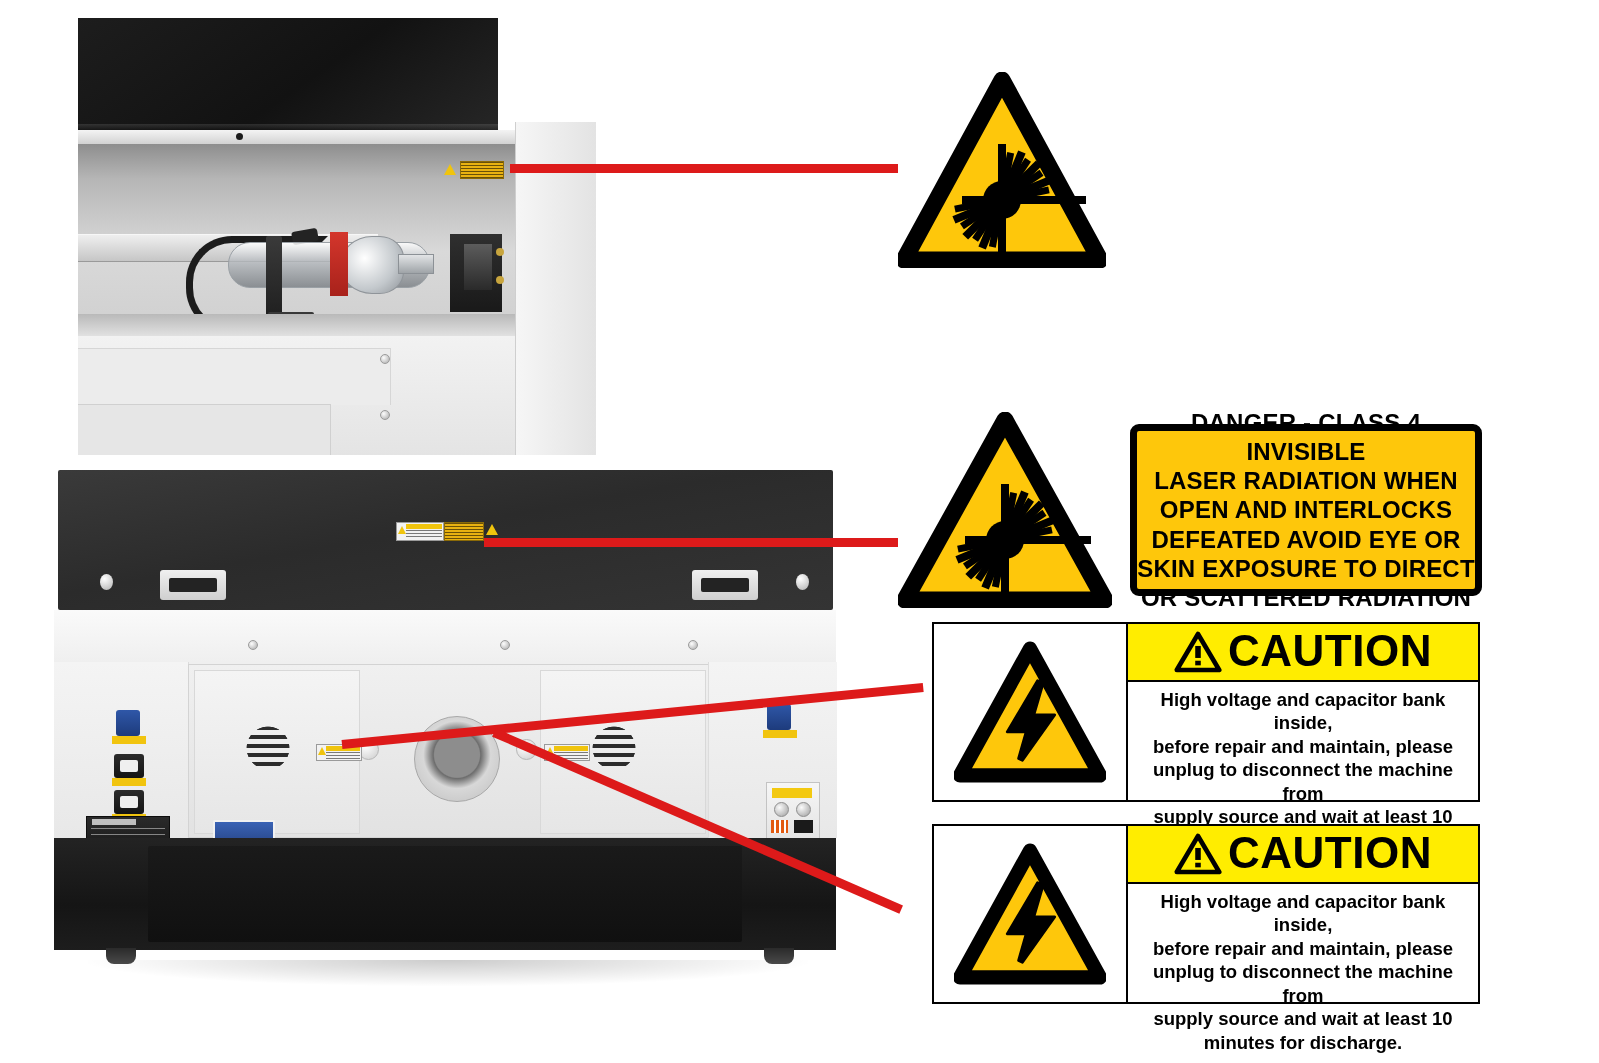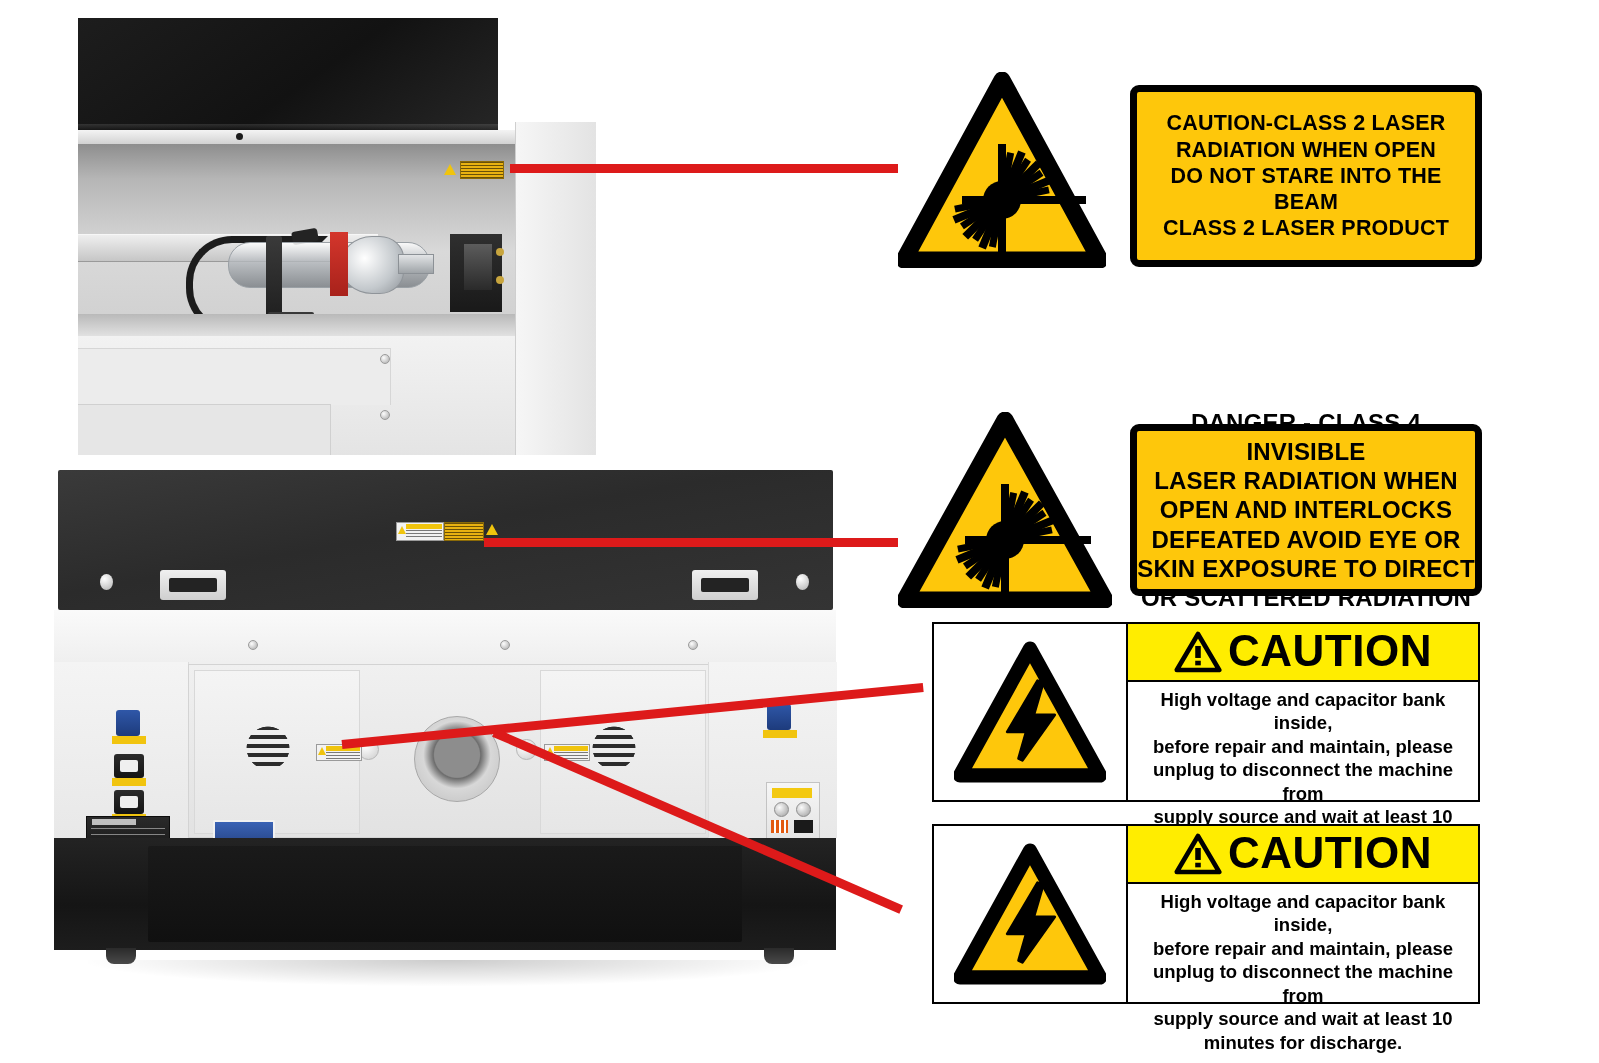--- a/index.html
+++ b/index.html
@@ -659,26 +659,20 @@
           <g transform="rotate(56 104 128)">
               <rect x="100" y="80" width="7" height="96"></rect>
             </g>
           <g transform="rotate(78.5 104 128)">
               <rect x="100" y="80" width="7" height="96"></rect>
             </g>
         </g>
         <rect x="104" y="124" width="84" height="8"></rect>
       </g>
     </svg>
-  </div>
-  <div class="label-box" id="laser-caution-box" style="left:1130px; top:85px; width:352px; height:182px;">
-    <div class="label-text" id="laser-caution-text">CAUTION-CLASS 2 LASER
-RADIATION WHEN OPEN
-DO NOT STARE INTO THE BEAM
-CLASS 2 LASER PRODUCT</div>
   </div>
 
   <div class="tri-wrap" style="left:898px; top:412px; width:214px; height:196px;">
     <svg viewBox="0 0 214 196" width="214" height="196" aria-hidden="true">
       <polygon points="107,8 207,188 7,188" fill="#fec70b" stroke="#000" stroke-width="17" stroke-linejoin="round"></polygon>
       <g fill="#000">
         <circle cx="107" cy="128" r="19"></circle>
         <g>
           <rect x="103" y="72" width="8" height="110"></rect>
           <rect x="67" y="124" width="104" height="8"></rect>

